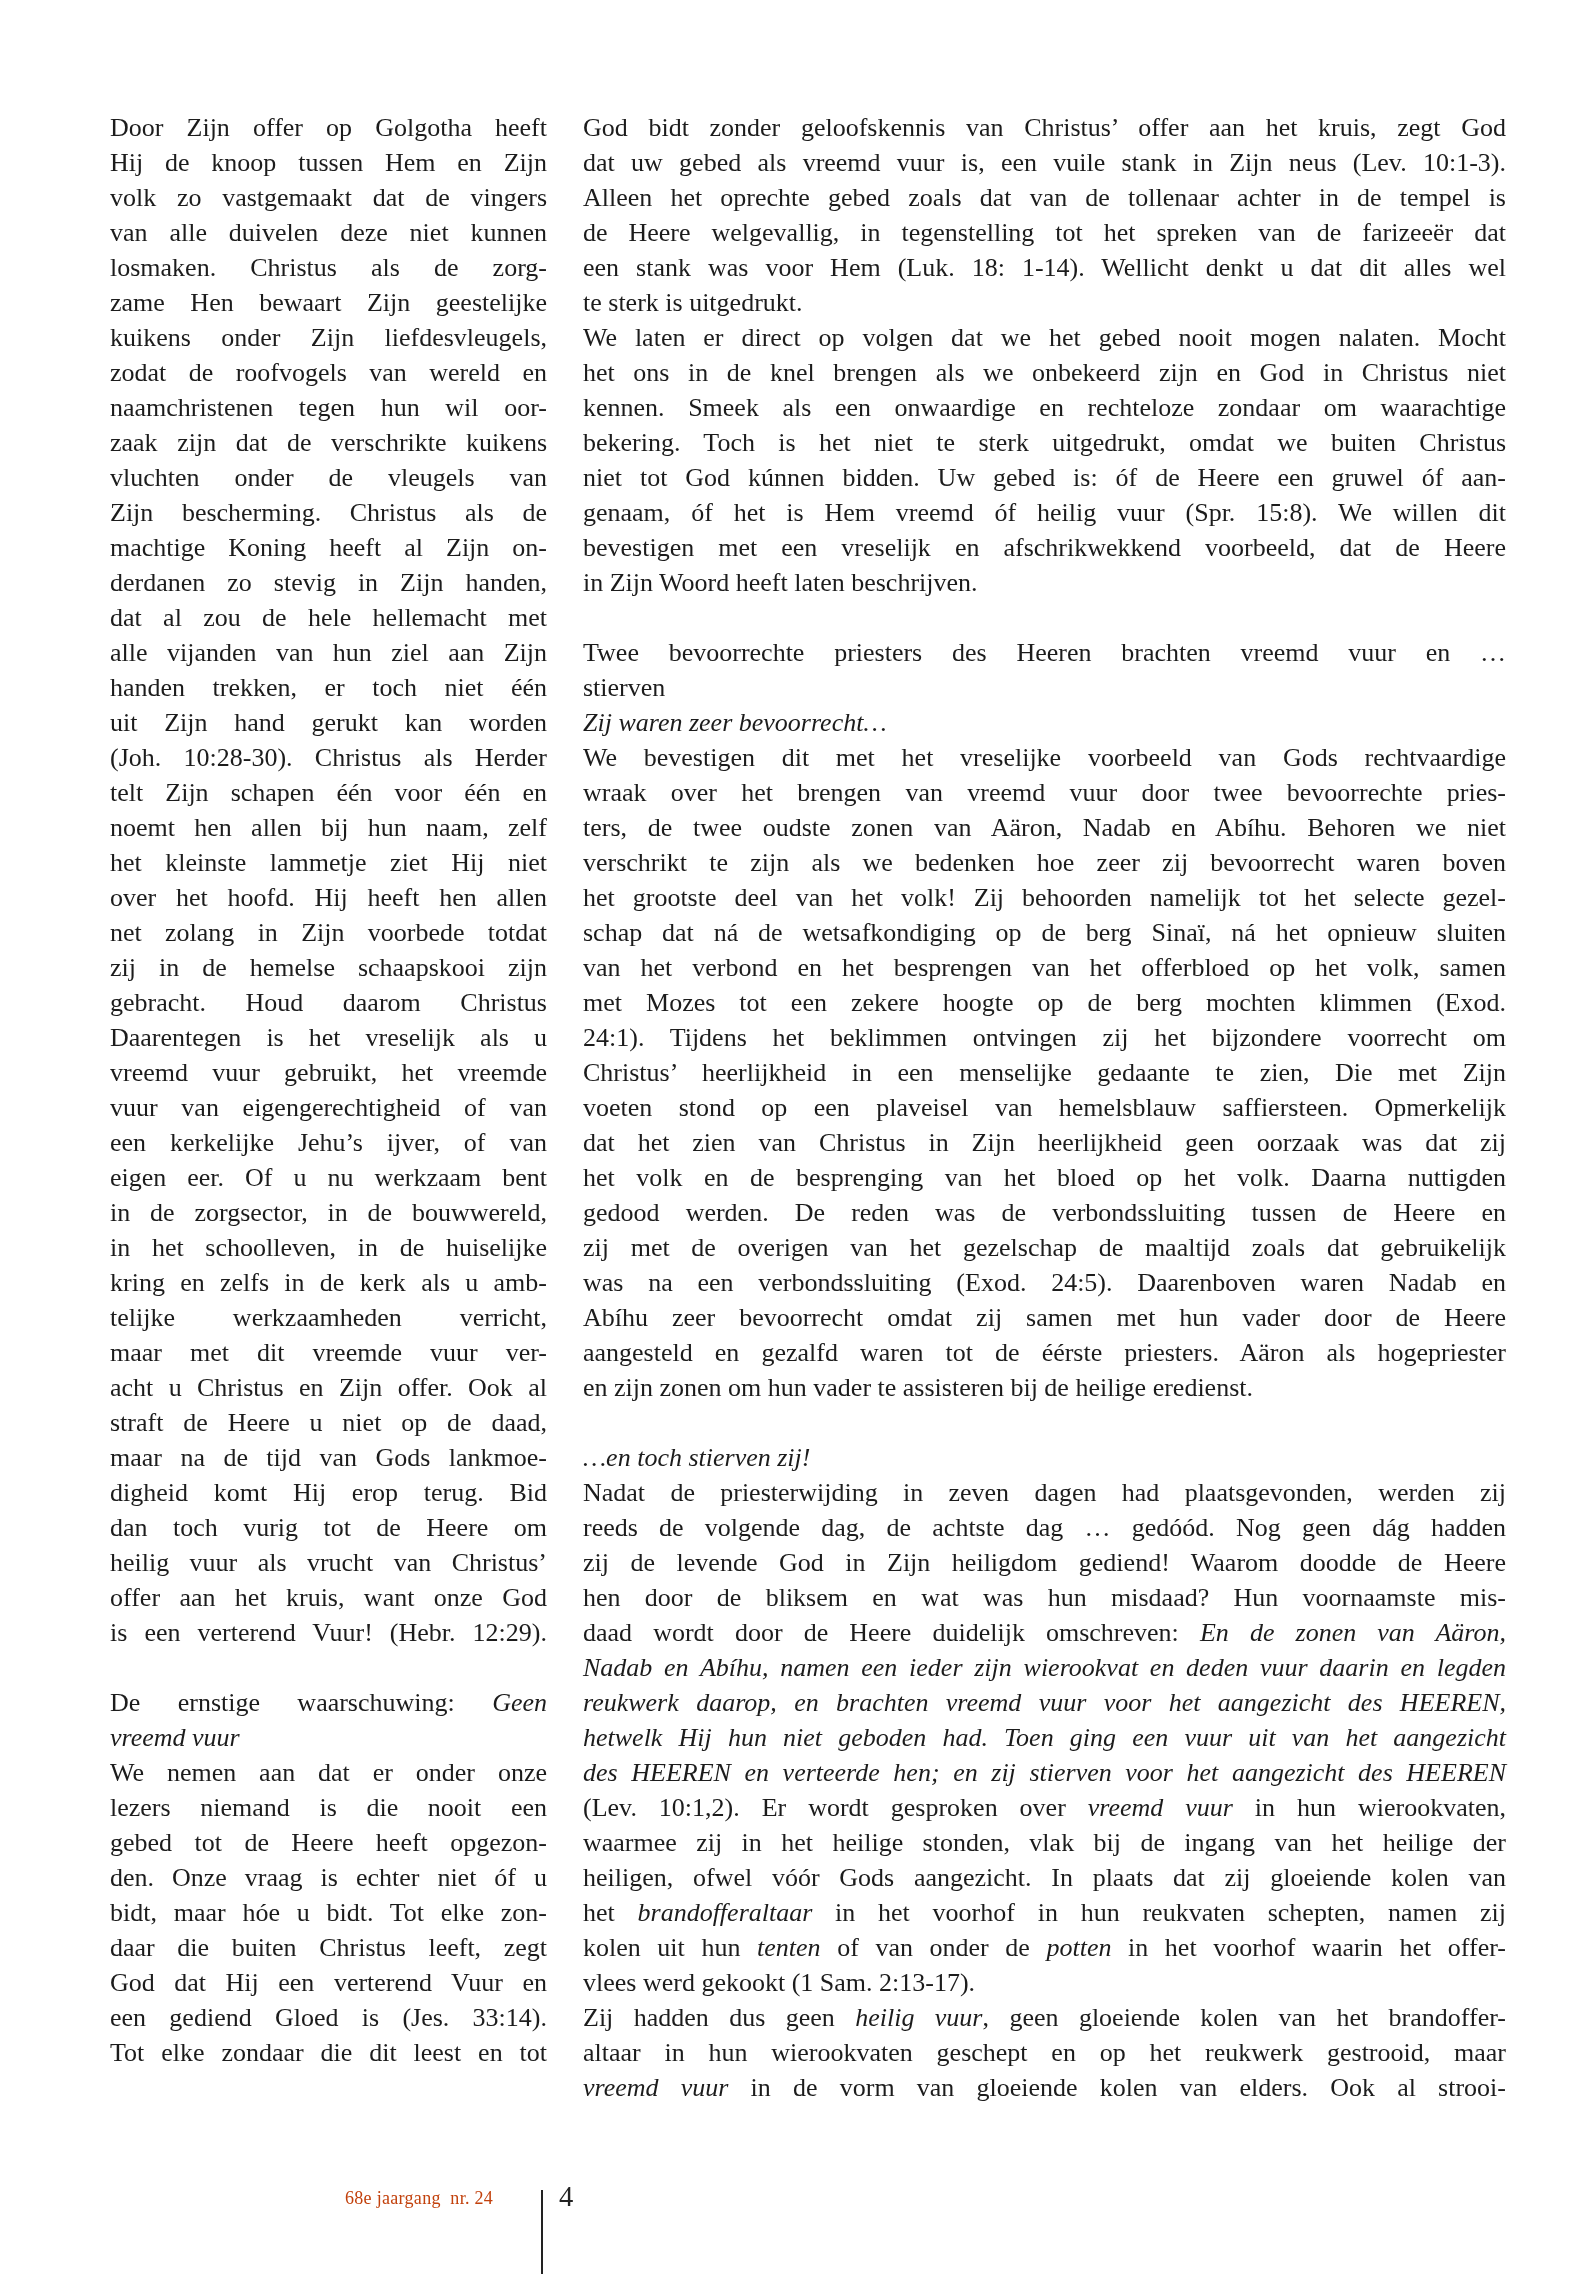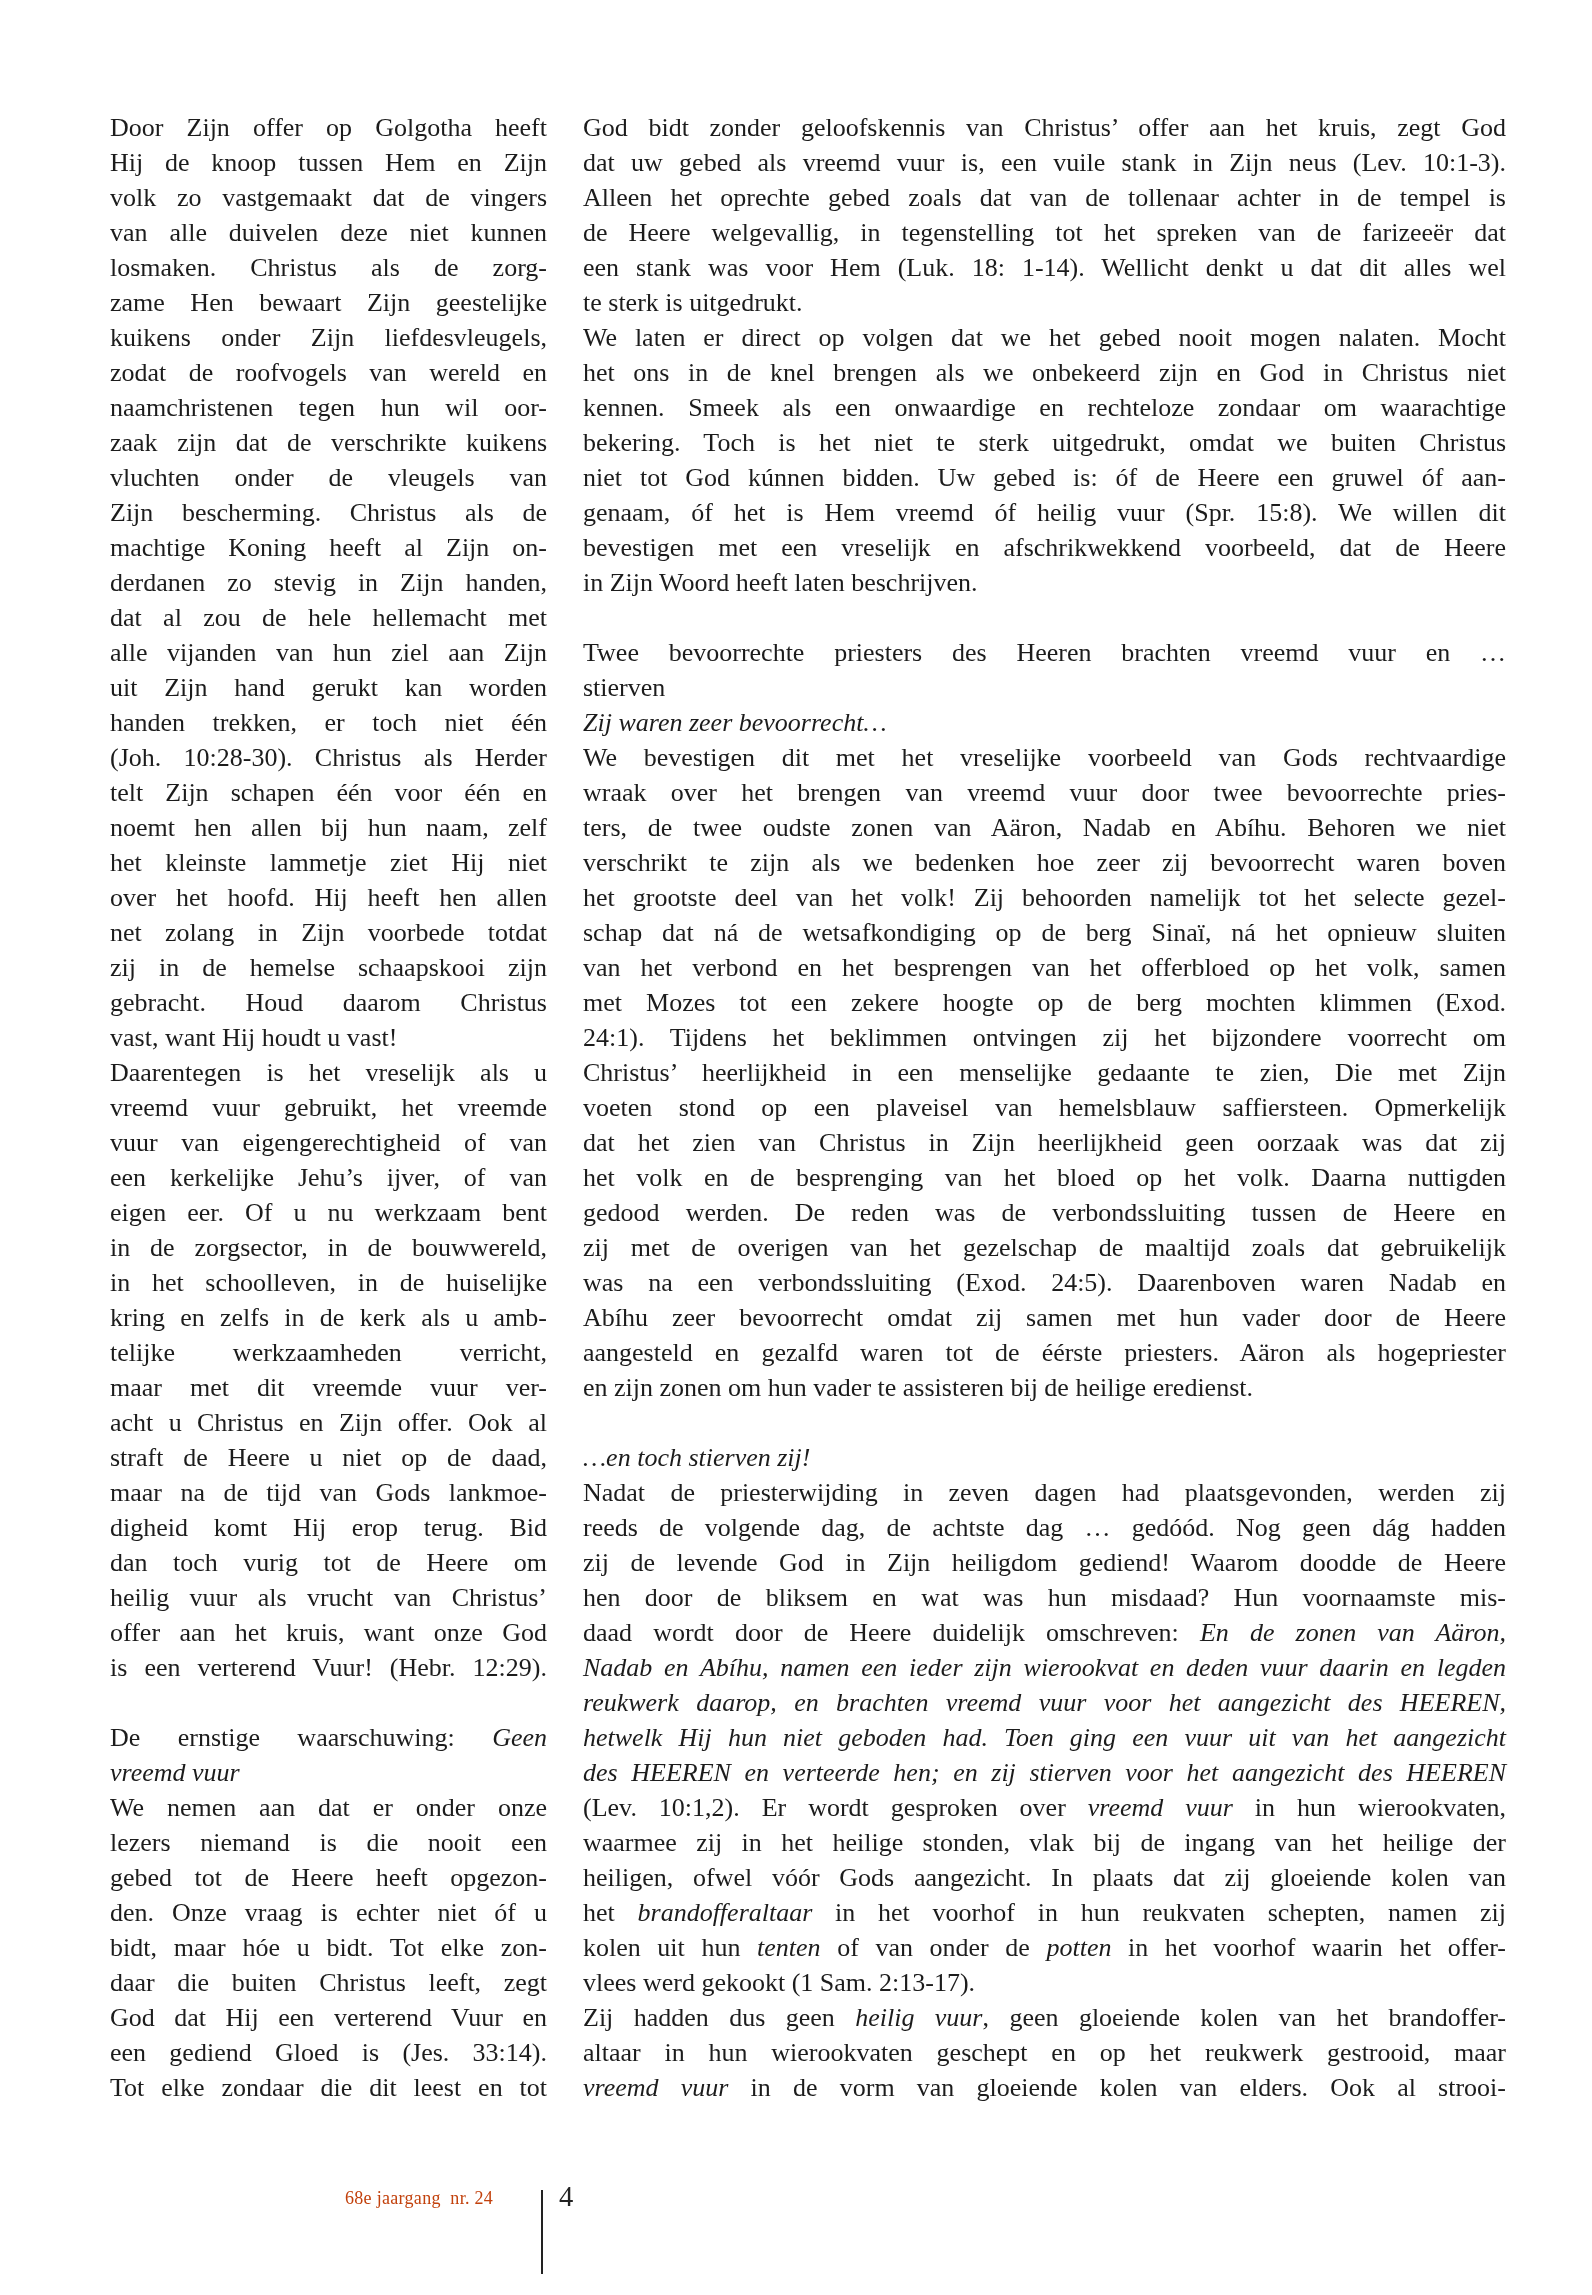--- a/index.html
+++ b/index.html
@@ -33,31 +33,30 @@
       <span class="line">kuikens onder Zijn liefdesvleugels,</span>
       <span class="line">zodat de roofvogels van wereld en</span>
       <span class="line">naamchristenen tegen hun wil oor-</span>
       <span class="line">zaak zijn dat de verschrikte kuikens</span>
       <span class="line">vluchten onder de vleugels van</span>
       <span class="line">Zijn bescherming. Christus als de</span>
       <span class="line">machtige Koning heeft al Zijn on-</span>
       <span class="line">derdanen zo stevig in Zijn handen,</span>
       <span class="line">dat al zou de hele hellemacht met</span>
       <span class="line">alle vijanden van hun ziel aan Zijn</span>
+      <span class="line">handen trekken, er toch niet één</span>
       <span class="line">uit Zijn hand gerukt kan worden</span>
-      <span class="line">handen trekken, er toch niet één</span>
       <span class="line">(Joh. 10:28-30). Christus als Herder</span>
       <span class="line">telt Zijn schapen één voor één en</span>
       <span class="line">noemt hen allen bij hun naam, zelf</span>
       <span class="line">het kleinste lammetje ziet Hij niet</span>
       <span class="line">over het hoofd. Hij heeft hen allen</span>
       <span class="line">net zolang in Zijn voorbede totdat</span>
       <span class="line">zij in de hemelse schaapskooi zijn</span>
       <span class="line">gebracht. Houd daarom Christus</span>
-      <span class="line last">vast, want Hij houdt u vast!</span>
     </div>
     <div>
       <span class="line">Daarentegen is het vreselijk als u</span>
       <span class="line">vreemd vuur gebruikt, het vreemde</span>
       <span class="line">vuur van eigengerechtigheid of van</span>
       <span class="line">een kerkelijke Jehu’s ijver, of van</span>
       <span class="line">eigen eer. Of u nu werkzaam bent</span>
       <span class="line">in de zorgsector, in de bouwwereld,</span>
       <span class="line">in het schoolleven, in de huiselijke</span>
       <span class="line">kring en zelfs in de kerk als u amb-</span>

